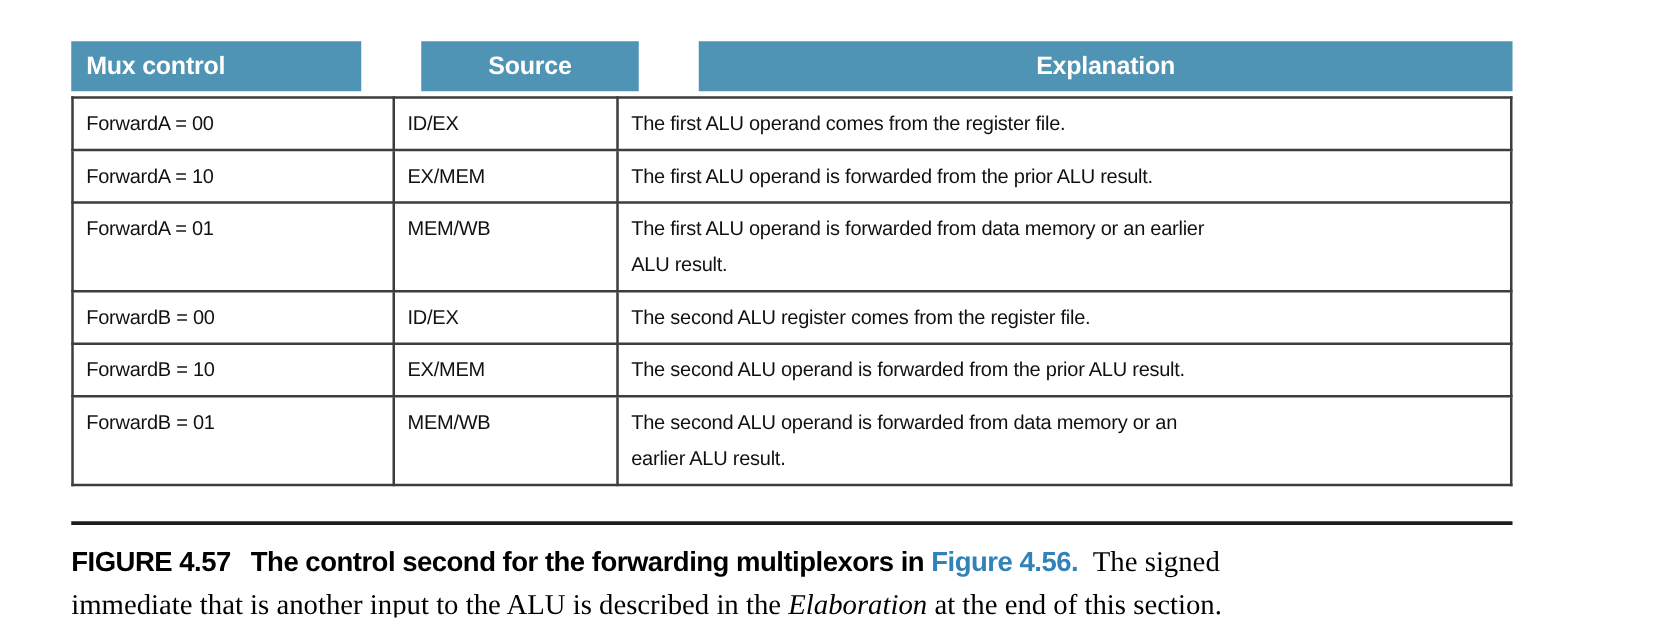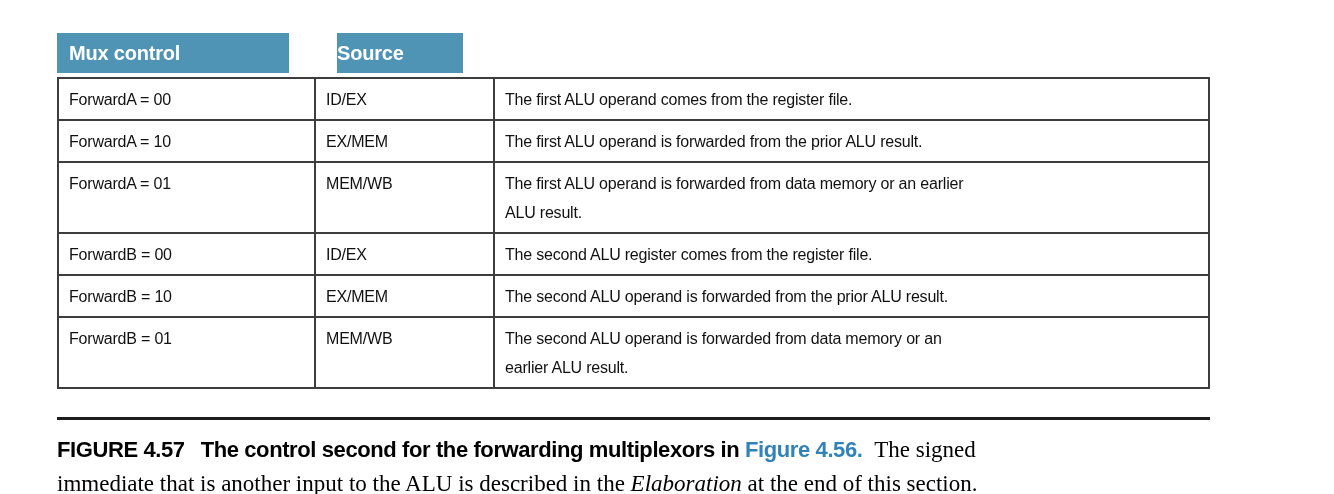--- a/index.html
+++ b/index.html
@@ -33,21 +33,21 @@
   .thead-cell {
     background: var(--header-bg, #4f94b4);
     color: var(--header-text, #ffffff);
     font-weight: bold;
     font-size: 20px;
     letter-spacing: -0.2px;
     white-space: nowrap;
     overflow: hidden;
   }
   .thead-cell.c1 { width: 232px; padding-left: 12px; box-sizing: border-box; }
-  .thead-cell.c2 { width: 126px; text-align: left; }
+  .thead-cell.c2 { width: 174px; text-align: center; }
   .thead-cell.c3 { flex: 1; text-align: center; }
 
   
   table.body-table {
     margin-top: 4px;
     width: 1153px;
     border-collapse: collapse;
     table-layout: fixed;
   }
   table.body-table td {
@@ -93,20 +93,21 @@
   .caption .italic { font-style: italic; }
 </style>
 </head>
 <body>
 
 <div class="figure-block">
 
   <div class="thead-row">
     <div class="thead-cell c1">Mux control</div>
     <div class="thead-cell c2">Source</div>
+    <div class="thead-cell c3">Explanation</div>
   </div>
 
   <table class="body-table">
     <tbody>
       <tr>
         <td class="col-mux">ForwardA = 00</td>
         <td class="col-src">ID/EX</td>
         <td class="col-expl">The first ALU operand comes from the register file.</td>
       </tr>
       <tr>

